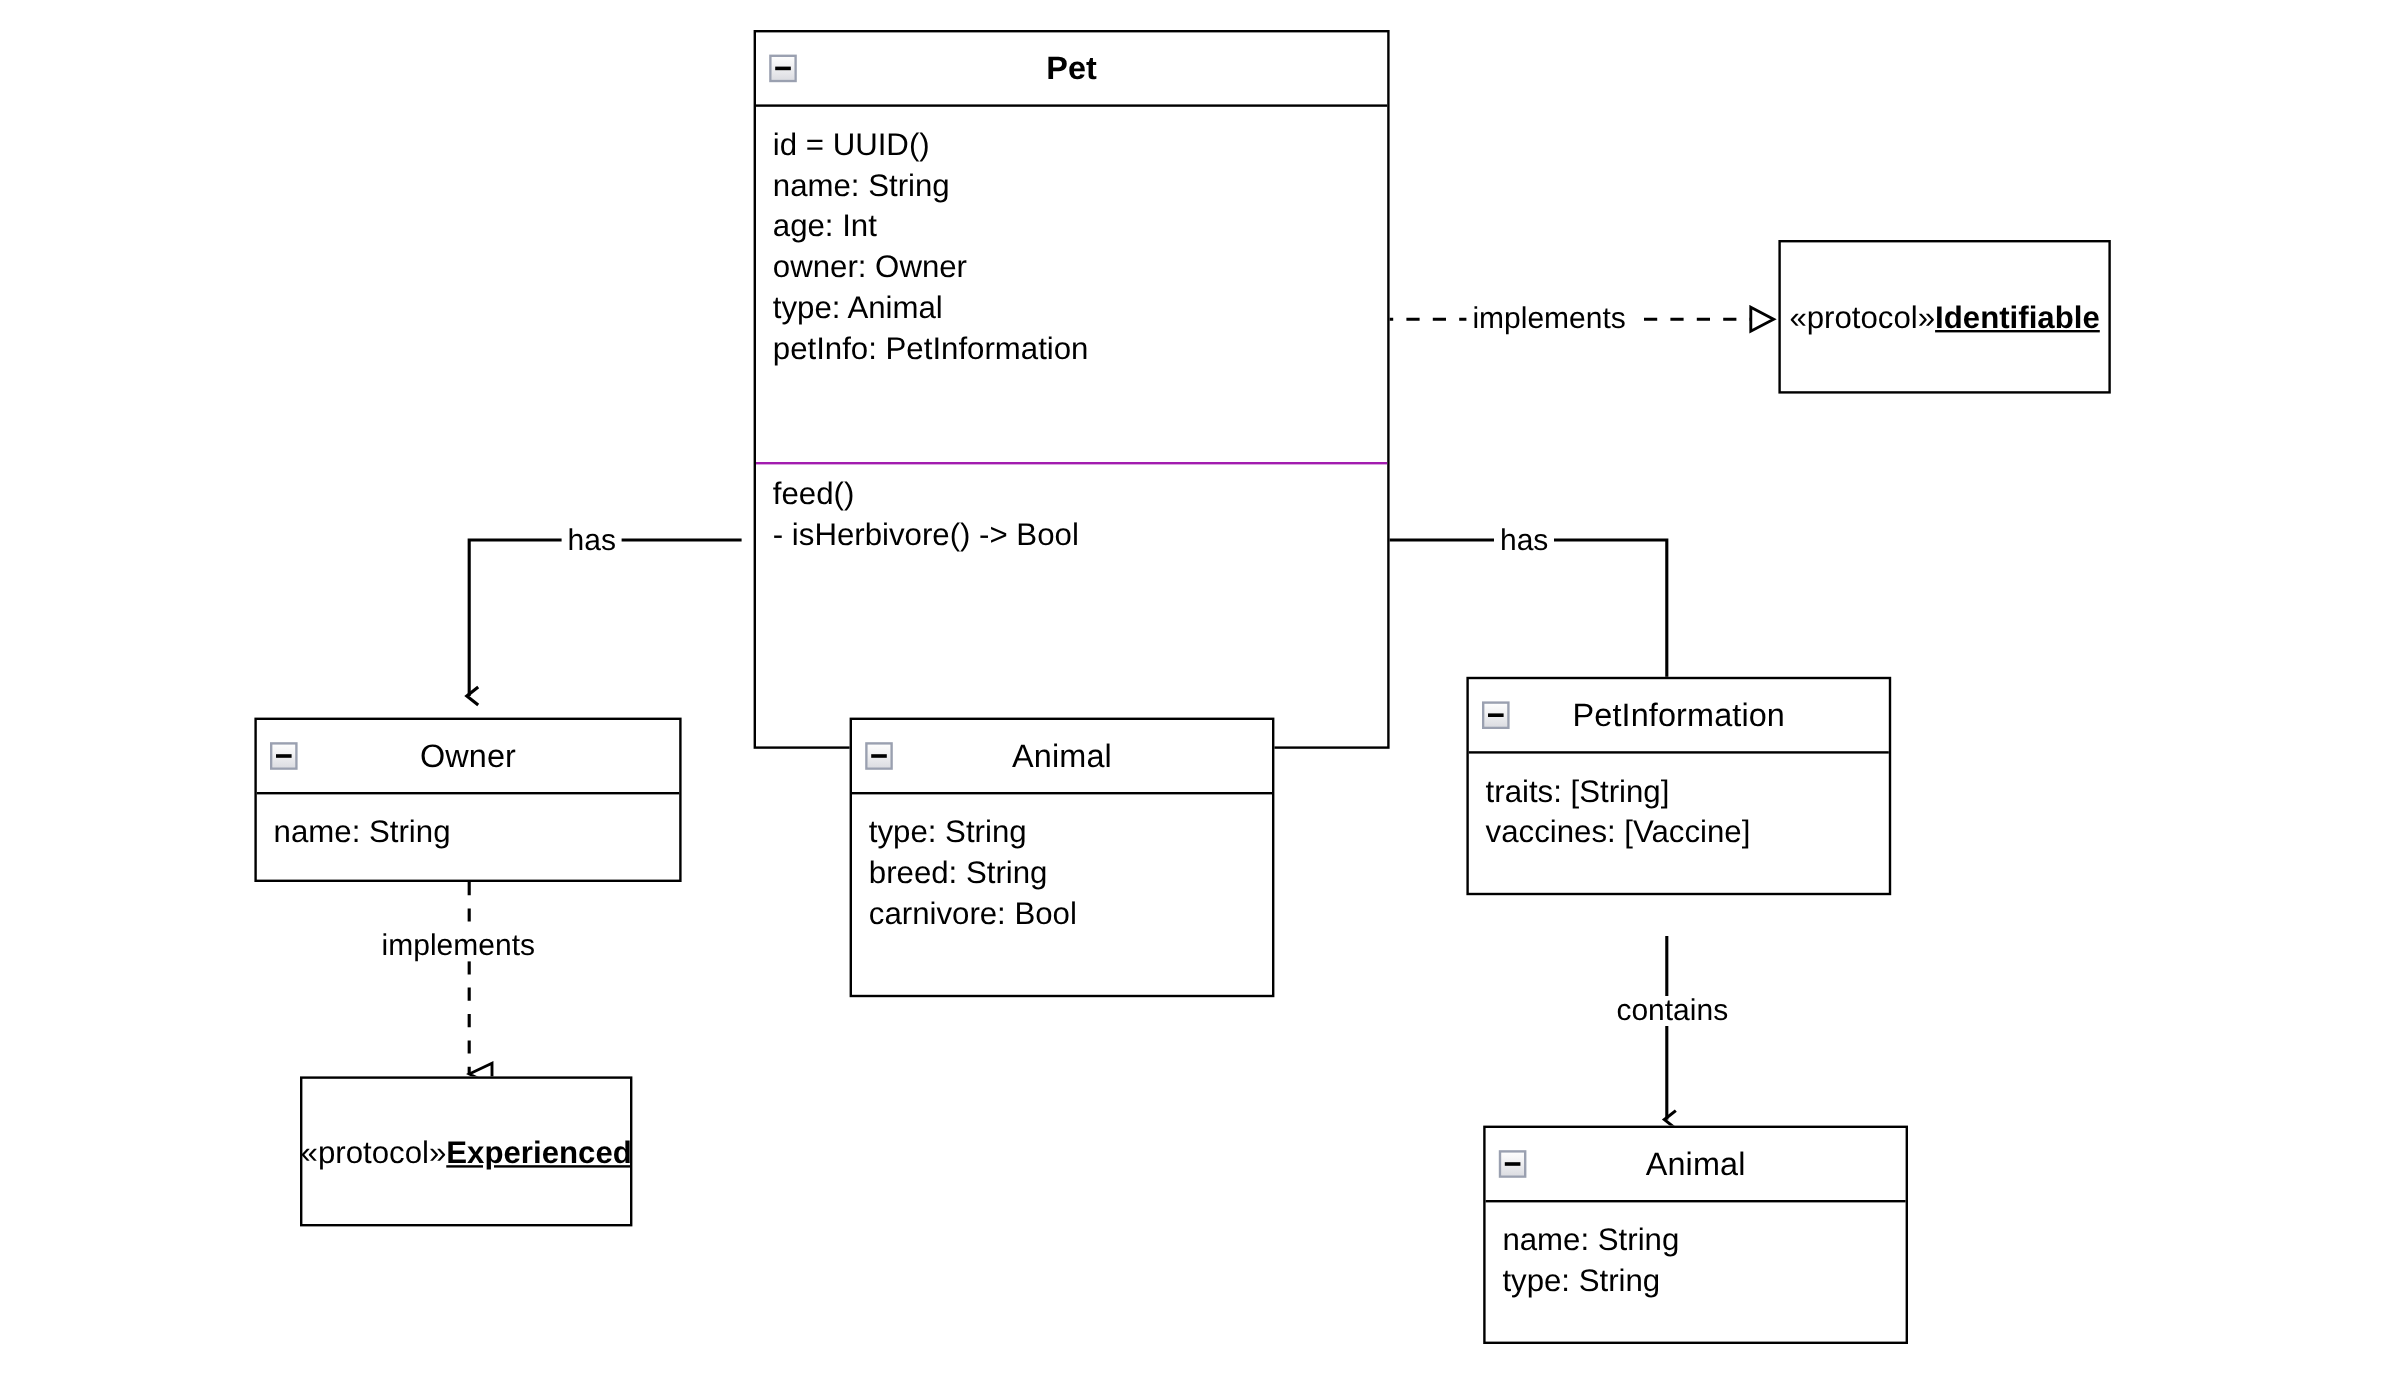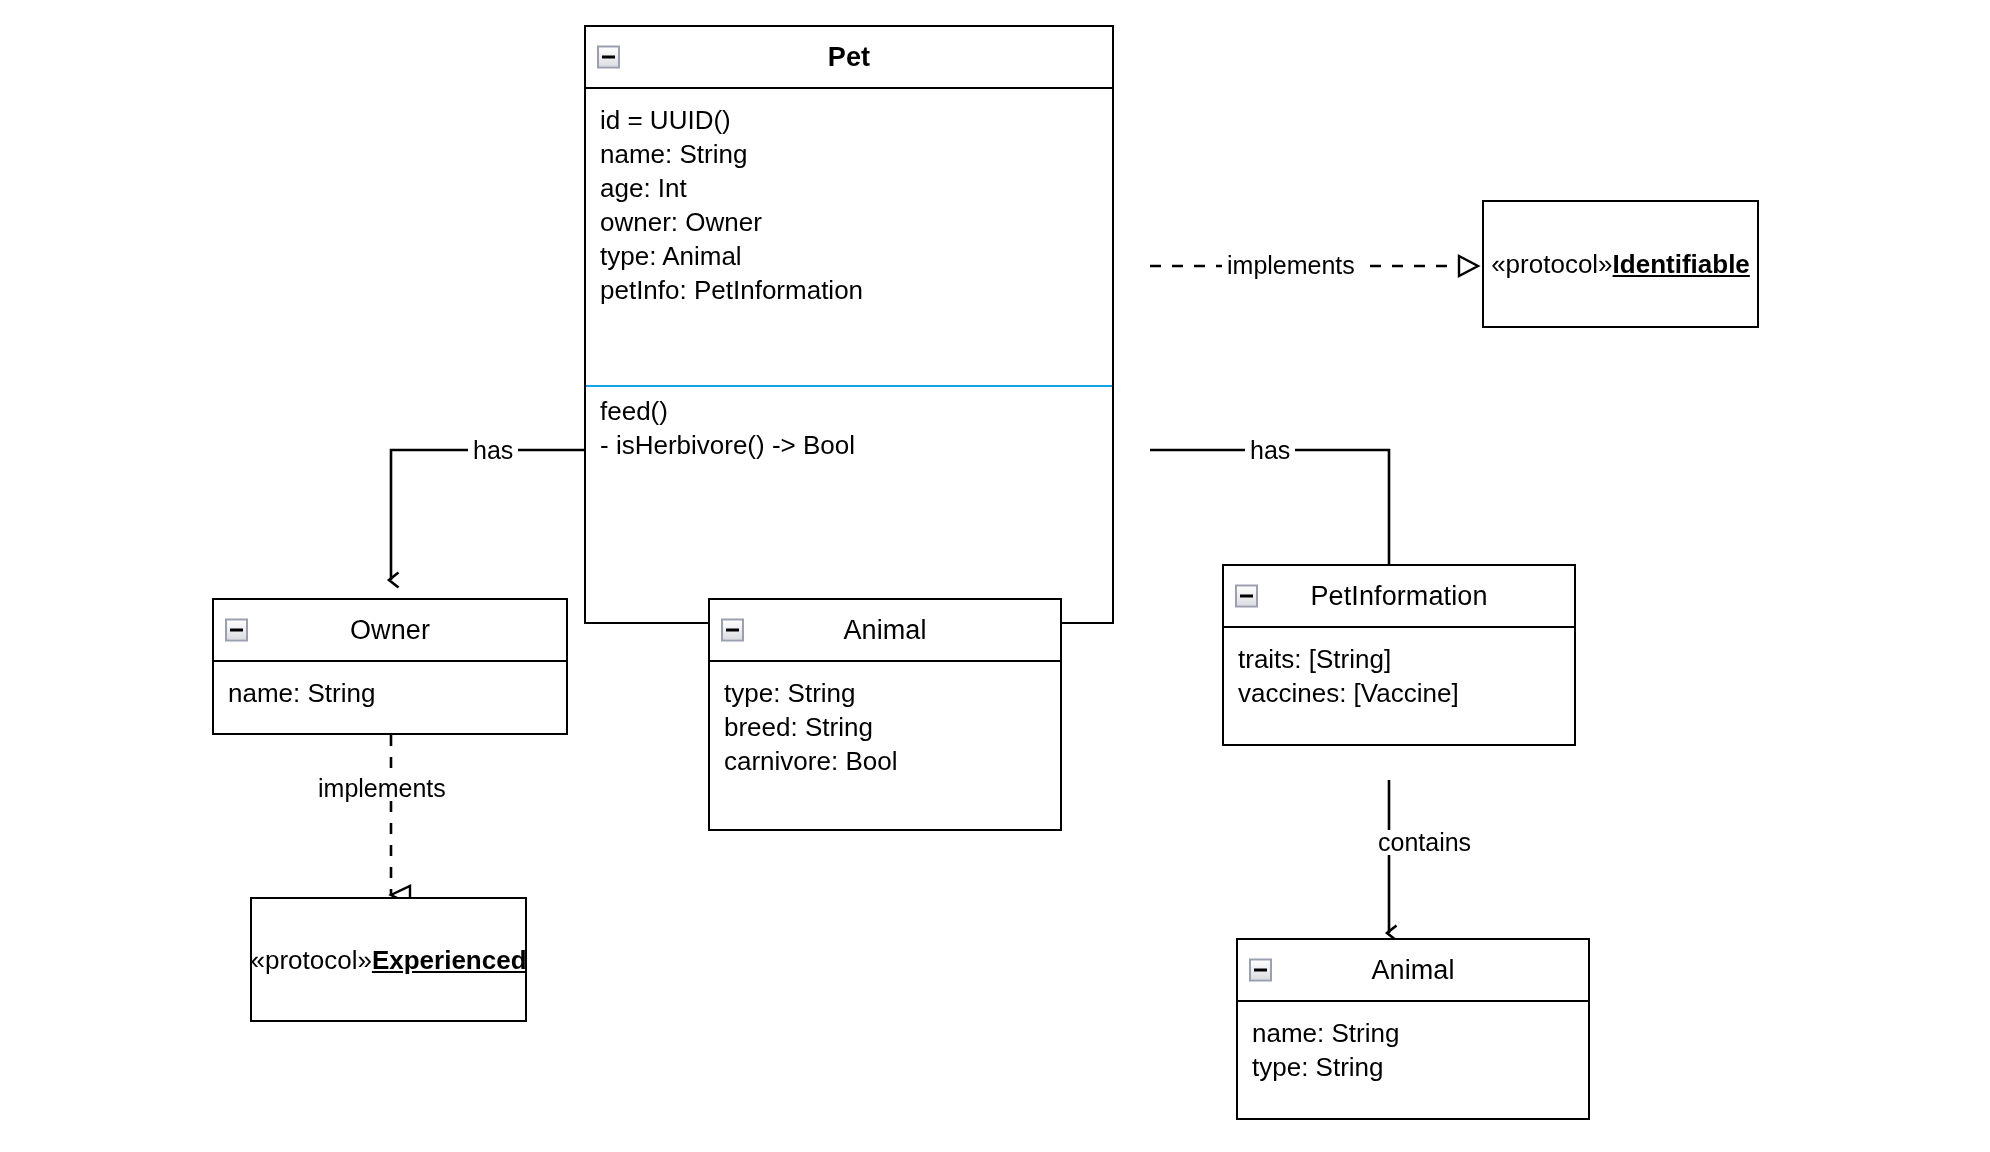--- a/index.html
+++ b/index.html
@@ -67,21 +67,21 @@
     height: 3px;
     background: #000000;
   }
 
   
   .uml-compartment {
     box-sizing: border-box;
     padding: 14px 0 12px 14px;
   }
   .uml-compartment.ruled {
-    border-bottom: 2px solid #0ea5e9;
+    border-bottom: 2px solid #a21caf;
   }
   .uml-line {
     font-size: 26px;
     line-height: 34px;
     color: #000000;
     white-space: pre;
   }
 
   
   .protocol-box {
@@ -181,23 +181,23 @@
   <div class="edge-label" style="left:468px; top:438px;">has</div>
 
   <div class="edge-label" style="left:818px; top:533px;">is</div>
 
   <div class="edge-label" style="left:1245px; top:438px;">has</div>
 
   <div class="edge-label" style="left:1222px; top:253px;">implements</div>
 
   <div class="edge-label" style="left:313px; top:776px;">implements</div>
 
-  <div class="edge-label" style="left:1342px; top:830px;margin-left:31px;">contains</div>
-
-  <div class="uml-box" style="left:584px; top:25px; width:530px; height:599px;">
+  <div class="edge-label" style="left:1342px; top:830px;">contains</div>
+
+  <div class="uml-box" style="left:628px; top:25px; width:530px; height:599px;">
     <div class="uml-header">
       <span class="collapse-icon">
         <span class="bar"></span>
       </span>
       <span class="uml-title bold">Pet</span>
     </div>
     <div class="uml-compartment ruled" style="height:298px;">
       <div class="uml-line">id = UUID()</div>
       <div class="uml-line">name: String</div>
       <div class="uml-line">age: Int</div>

